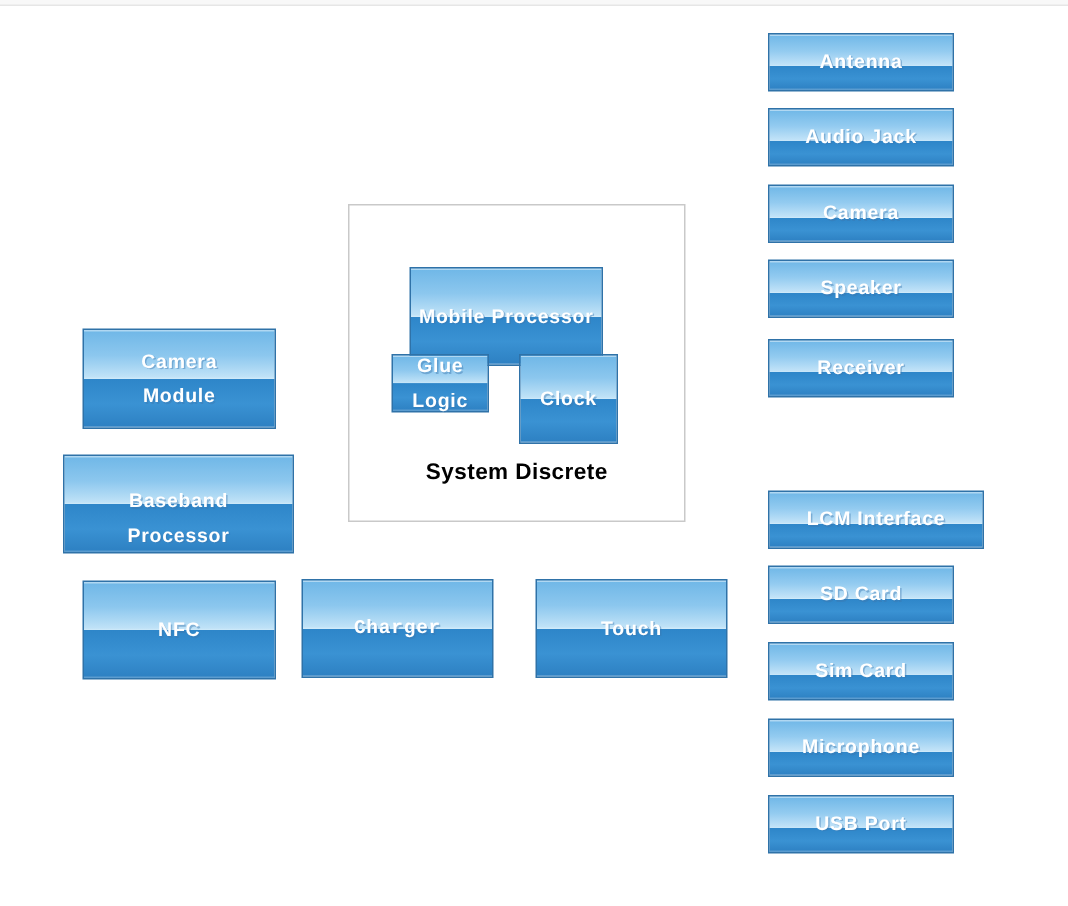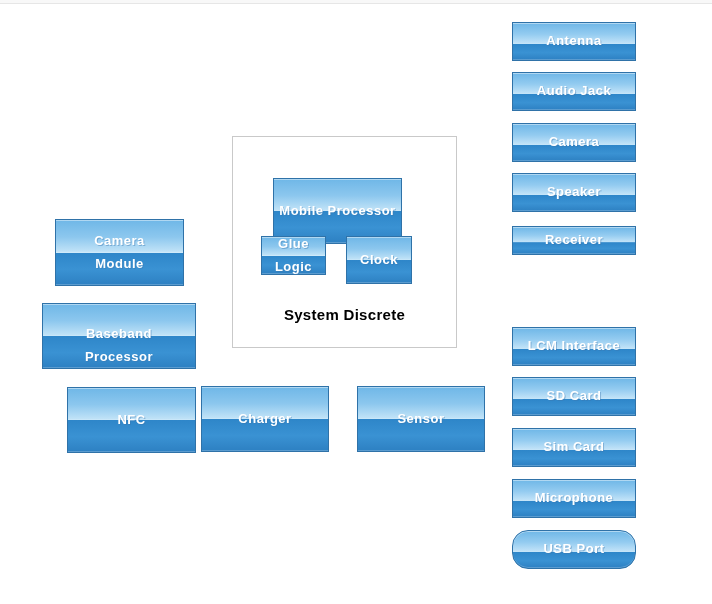--- a/index.html
+++ b/index.html
@@ -58,62 +58,62 @@
     <div class="group-label" style="top: 169px;">System Discrete</div>
   </div>
     <div class="node" style="left: 55px; top: 219px; width: 129px; height: 67px;">
       <div class="node-line">Camera</div>
       <div class="node-line">Module</div>
     </div>
     <div class="node" style="left: 42px; top: 303px; width: 154px; height: 66px; justify-content: flex-end;">
       <div class="node-line">Baseband</div>
       <div class="node-line">Processor</div>
     </div>
-    <div class="node" style="left: 67px; top: 387px; width: 129px; height: 66px;">
+    <div class="node" style="left: 55px; top: 387px; width: 129px; height: 66px;">
       <div class="node-line">NFC</div>
     </div>
-    <div class="node" style="left: 201px; top: 386px; width: 128px; height: 66px;">
+    <div class="node" style="left: 201px; top: 386px; width: 128px; height: 66px; font-family: Liberation Mono, monospace;">
       <div class="node-line">Charger</div>
     </div>
     <div class="node" style="left: 357px; top: 386px; width: 128px; height: 66px;">
-      <div class="node-line">Sensor</div>
+      <div class="node-line">Touch</div>
     </div>
     <div class="node" style="left: 273px; top: 150px; width: 129px; height: 66px; margin-top: 28px;">
       <div class="node-line">Mobile Processor</div>
     </div>
     <div class="node" style="left: 261px; top: 236px; width: 65px; height: 39px;">
       <div class="node-line">Glue</div>
       <div class="node-line">Logic</div>
     </div>
-    <div class="node" style="left: 346px; top: 236px; width: 66px; height: 48px; text-align: right;">
+    <div class="node" style="left: 346px; top: 236px; width: 66px; height: 60px; text-align: right;">
       <div class="node-line">Clock</div>
     </div>
     <div class="node small" style="left: 512px; top: 22px; width: 124px; height: 39px;">
       <div class="node-line">Antenna</div>
     </div>
     <div class="node small" style="left: 512px; top: 72px; width: 124px; height: 39px;">
       <div class="node-line">Audio Jack</div>
     </div>
     <div class="node small" style="left: 512px; top: 123px; width: 124px; height: 39px;">
       <div class="node-line">Camera</div>
     </div>
     <div class="node small" style="left: 512px; top: 173px; width: 124px; height: 39px; text-align: right;">
       <div class="node-line">Speaker</div>
     </div>
-    <div class="node small" style="left: 512px; top: 226px; width: 124px; height: 29px;">
+    <div class="node small" style="left: 512px; top: 226px; width: 124px; height: 39px;">
       <div class="node-line">Receiver</div>
     </div>
-    <div class="node small" style="left: 512px; top: 327px; width: 124px; height: 39px;">
+    <div class="node small" style="left: 512px; top: 327px; width: 144px; height: 39px;">
       <div class="node-line">LCM Interface</div>
     </div>
     <div class="node small" style="left: 512px; top: 428px; width: 124px; height: 39px;">
       <div class="node-line">Sim Card</div>
     </div>
     <div class="node small" style="left: 512px; top: 377px; width: 124px; height: 39px;">
       <div class="node-line">SD Card</div>
     </div>
     <div class="node small" style="left: 512px; top: 479px; width: 124px; height: 39px;">
       <div class="node-line">Microphone</div>
     </div>
-    <div class="node small" style="left: 512px; top: 530px; width: 124px; height: 39px; border-radius: 16px;">
+    <div class="node small" style="left: 512px; top: 530px; width: 124px; height: 39px;">
       <div class="node-line">USB Port</div>
     </div>
   </div>
 
 </body></html>

